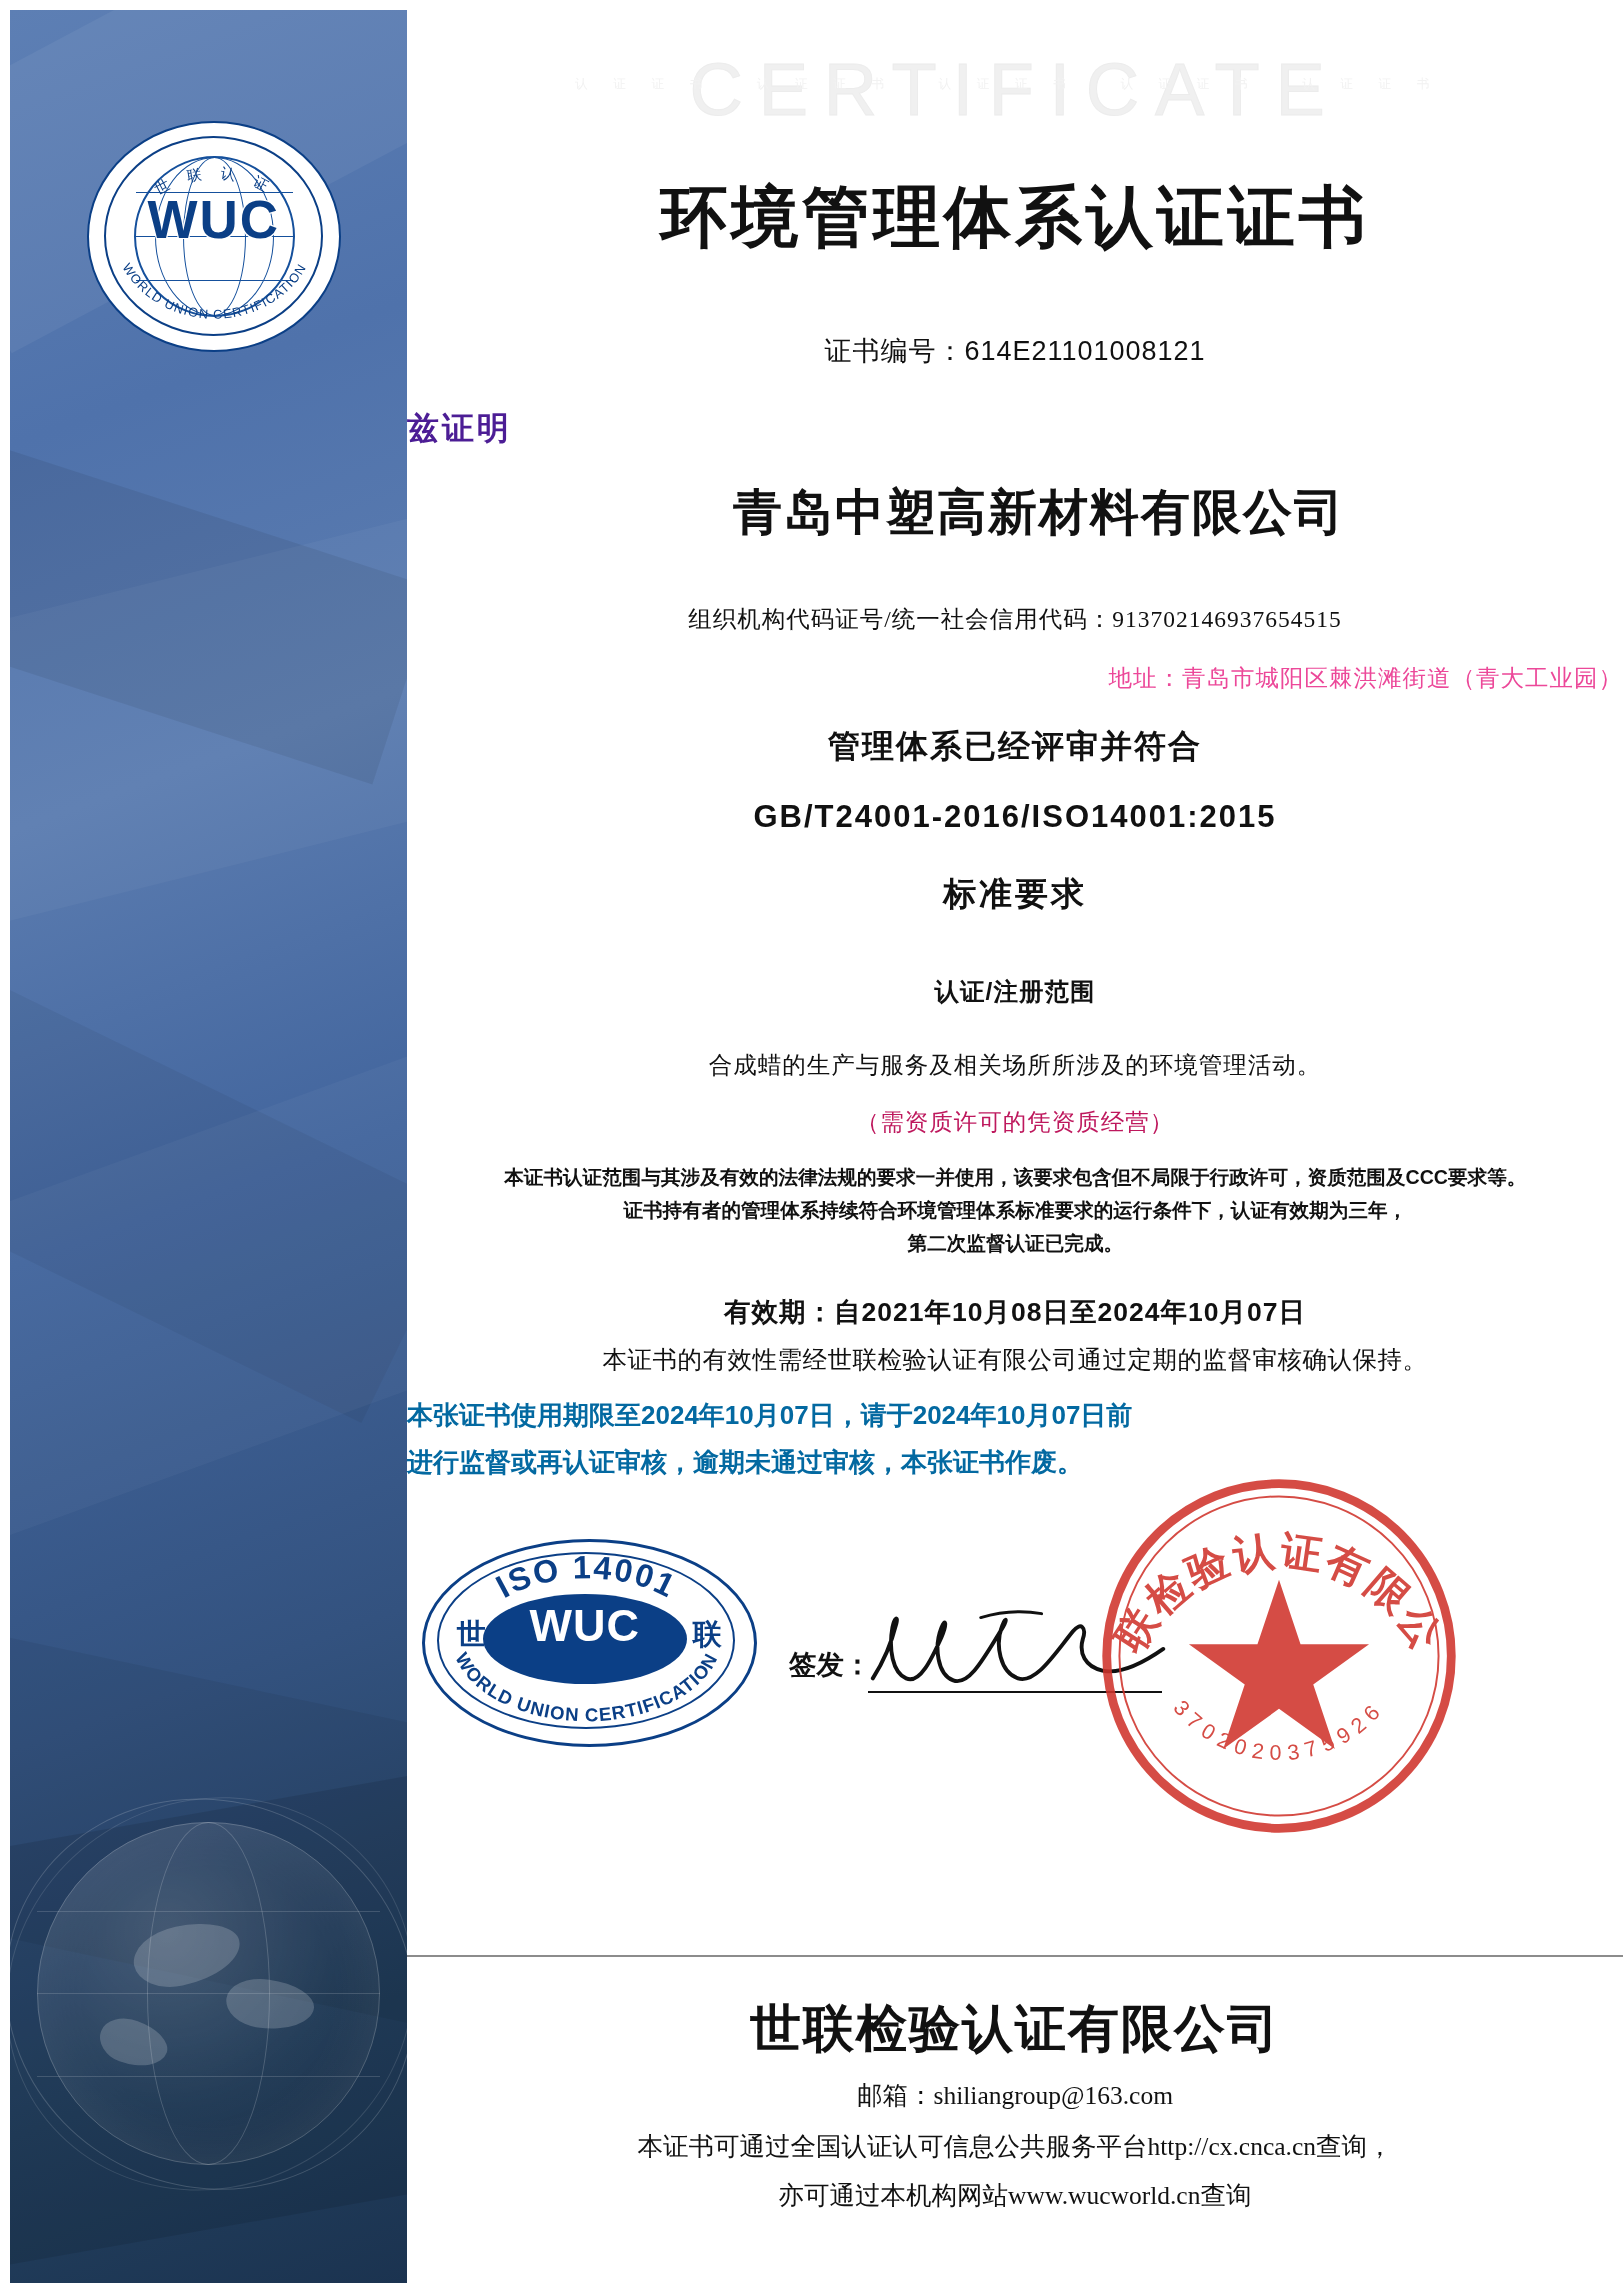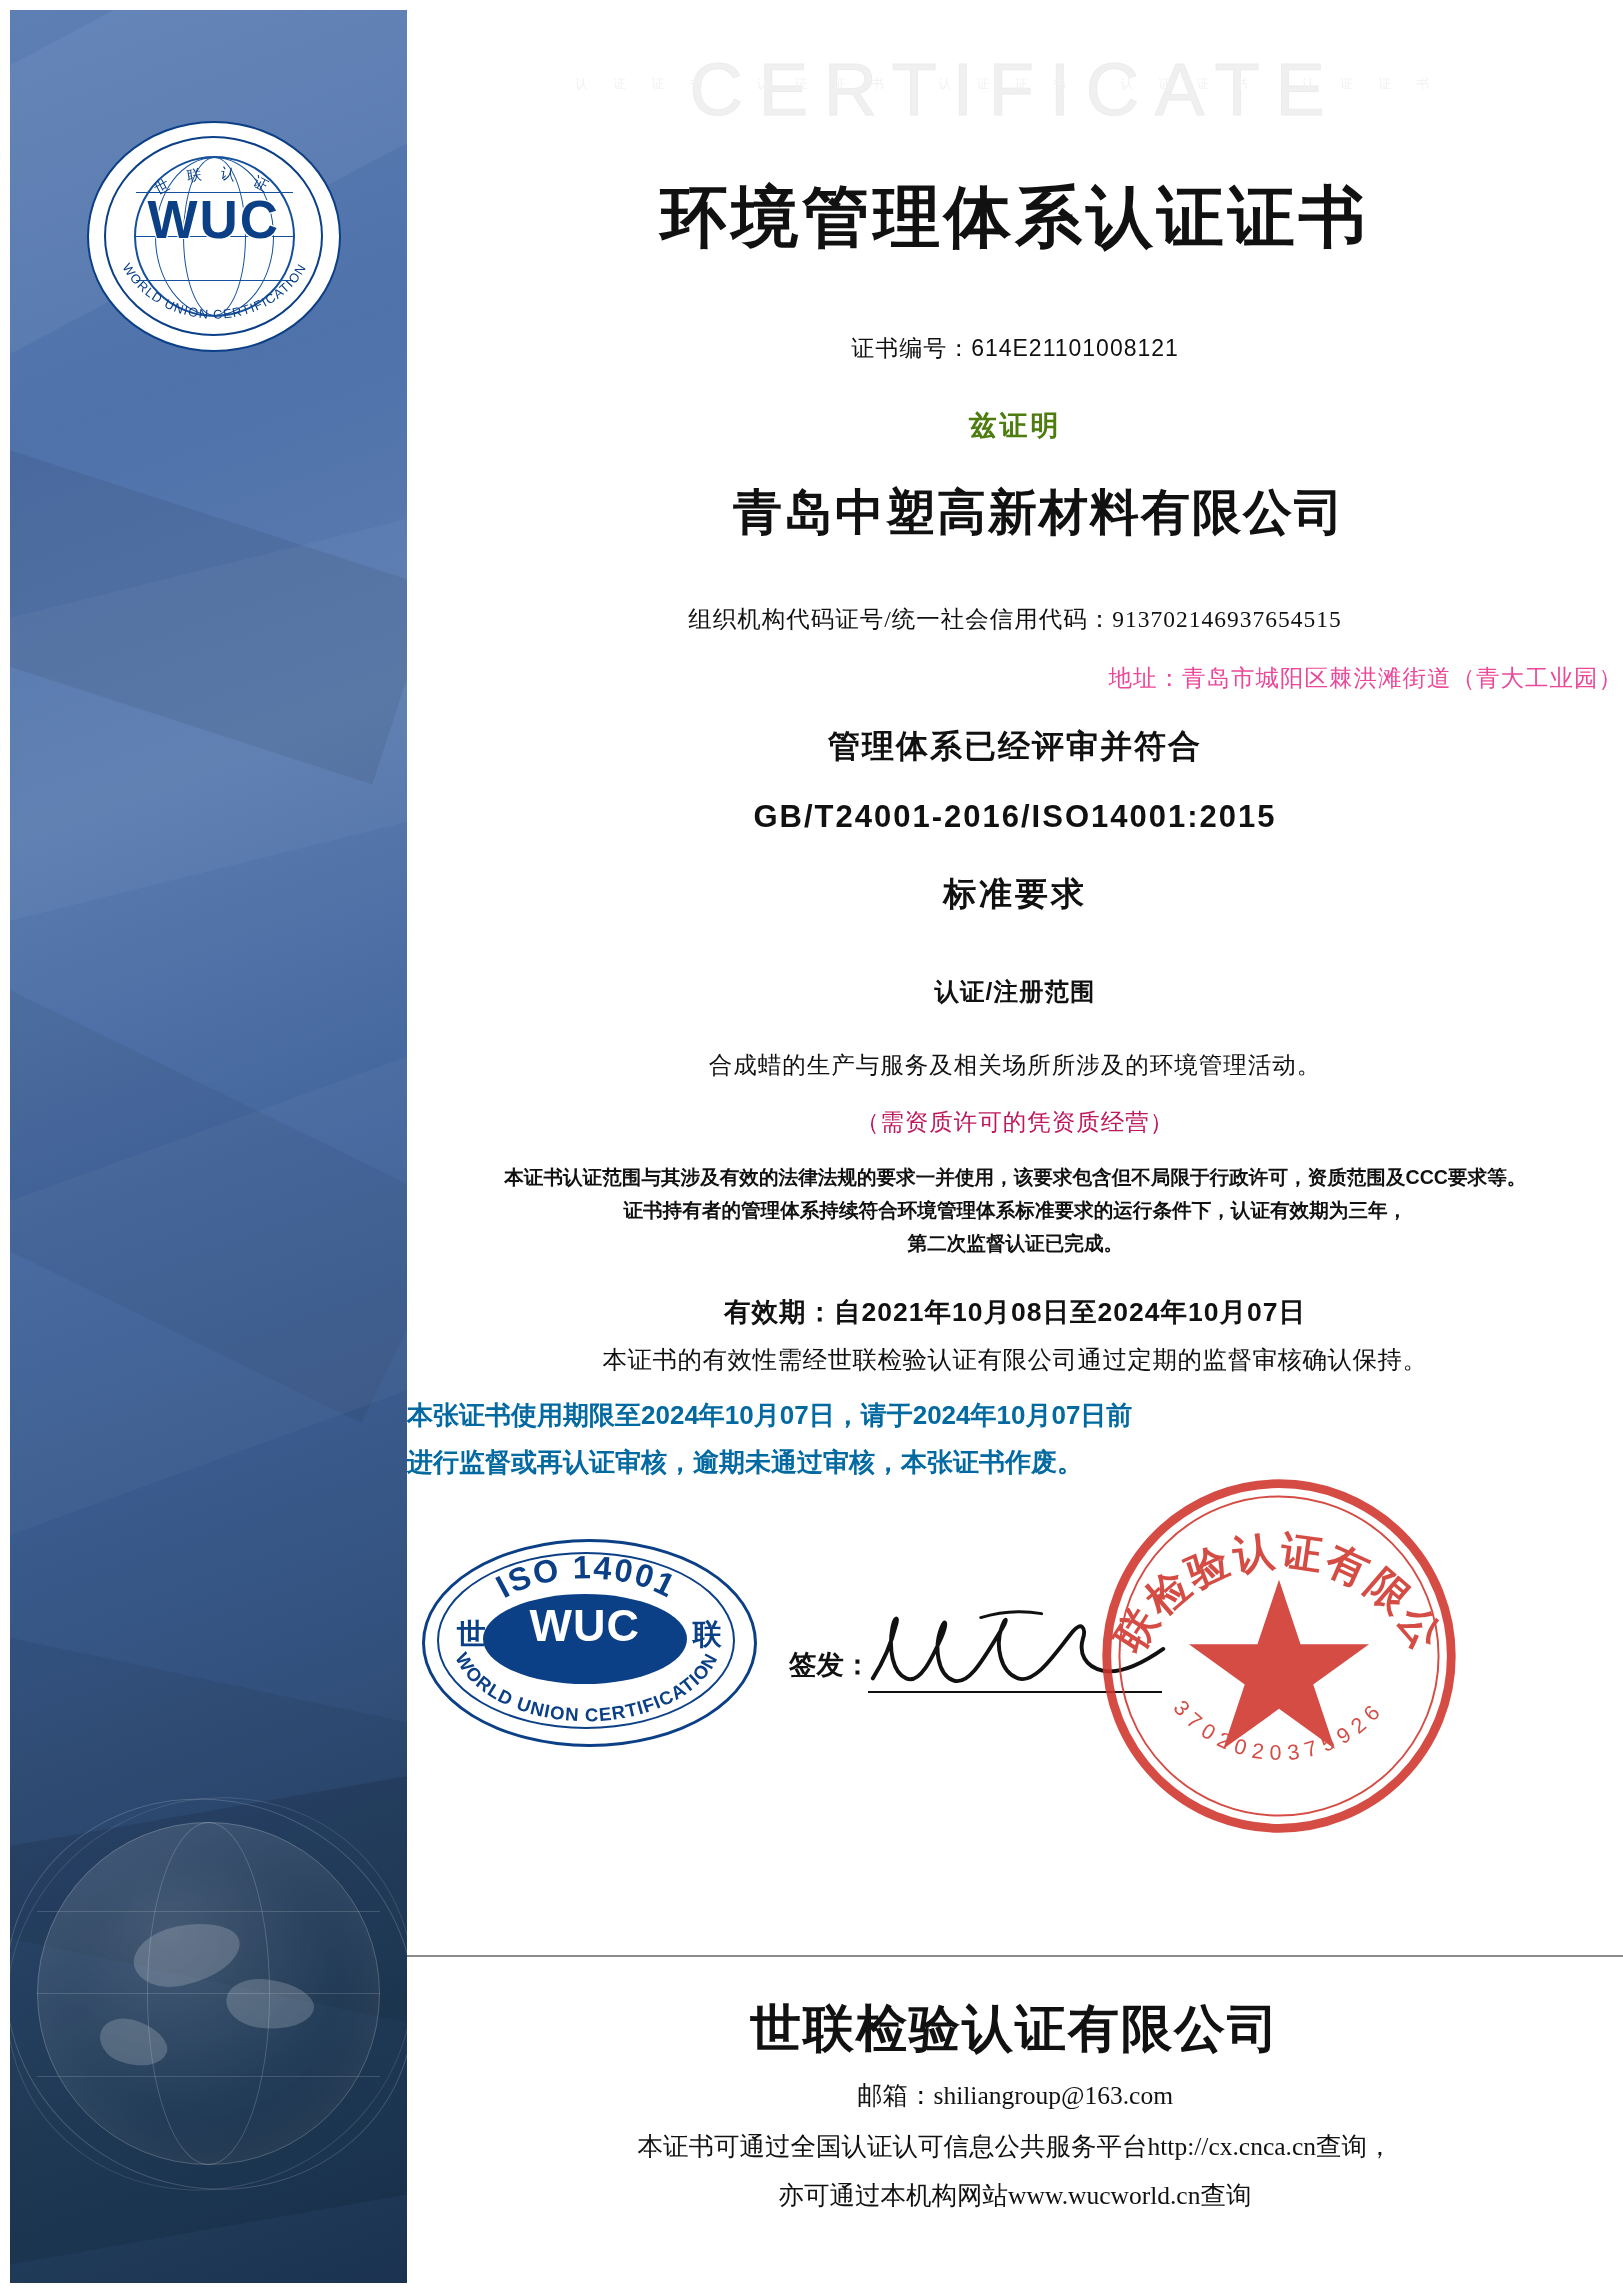--- a/index.html
+++ b/index.html
@@ -202,35 +202,35 @@
     letter-spacing: 3.9px;
     color: #111;
   }
 
   .cert-no {
     position: absolute;
     left: 0; right: 0;
     top: 333px;
     text-align: center;
     font-family: "Liberation Sans", sans-serif;
-    font-size: 23px;
+    font-size: 27px;
     letter-spacing: 1px;
     color: #111;
   }
 
   .hereby {
     position: absolute;
     left: 0; right: 0;
     top: 407px;
-    text-align: center;
-    font-family: "Liberation Sans", sans-serif;
-    font-weight: bold;
-    font-size: 28px;
+    text-align: left;
+    font-family: "Liberation Sans", sans-serif;
+    font-weight: bold;
+    font-size: 32px;
     letter-spacing: 2.9px;
-    color: #4d7c0f;
+    color: #4c1d95;
   }
 
   .company {
     position: absolute;
     left: 0; right: 0;
     top: 480px;
     text-align: center;
     font-family: "Liberation Sans", sans-serif;
     font-weight: bold;
     font-size: 49px;

